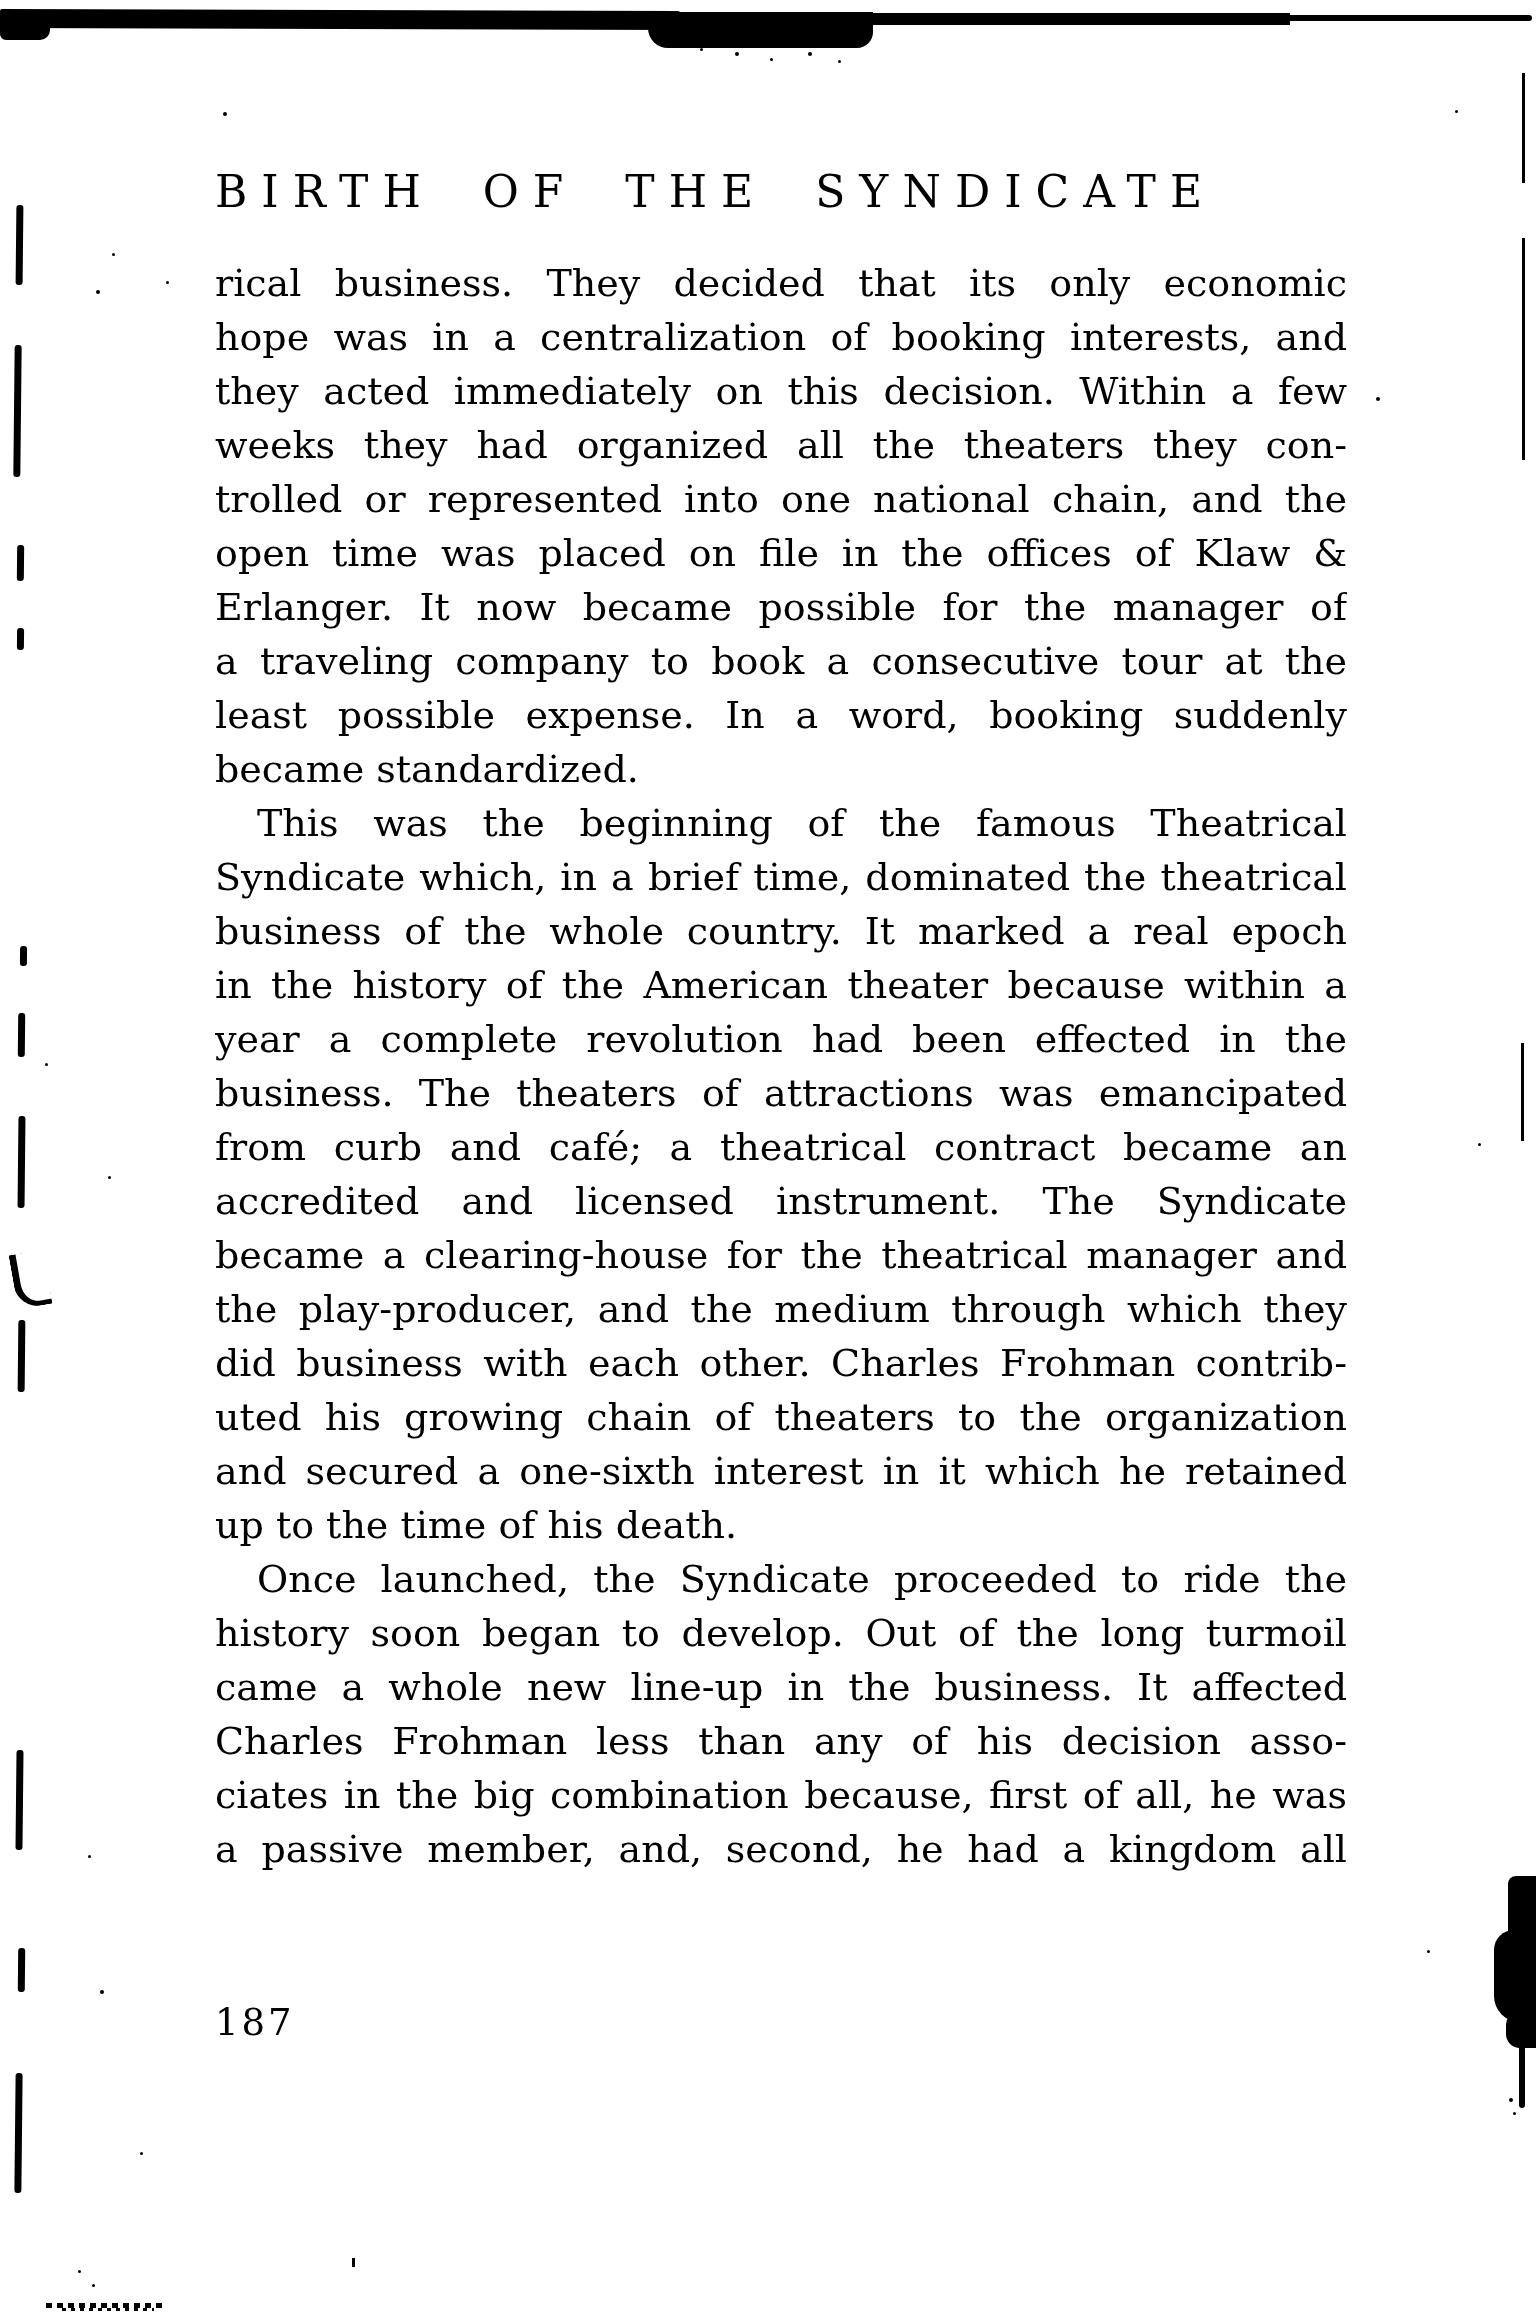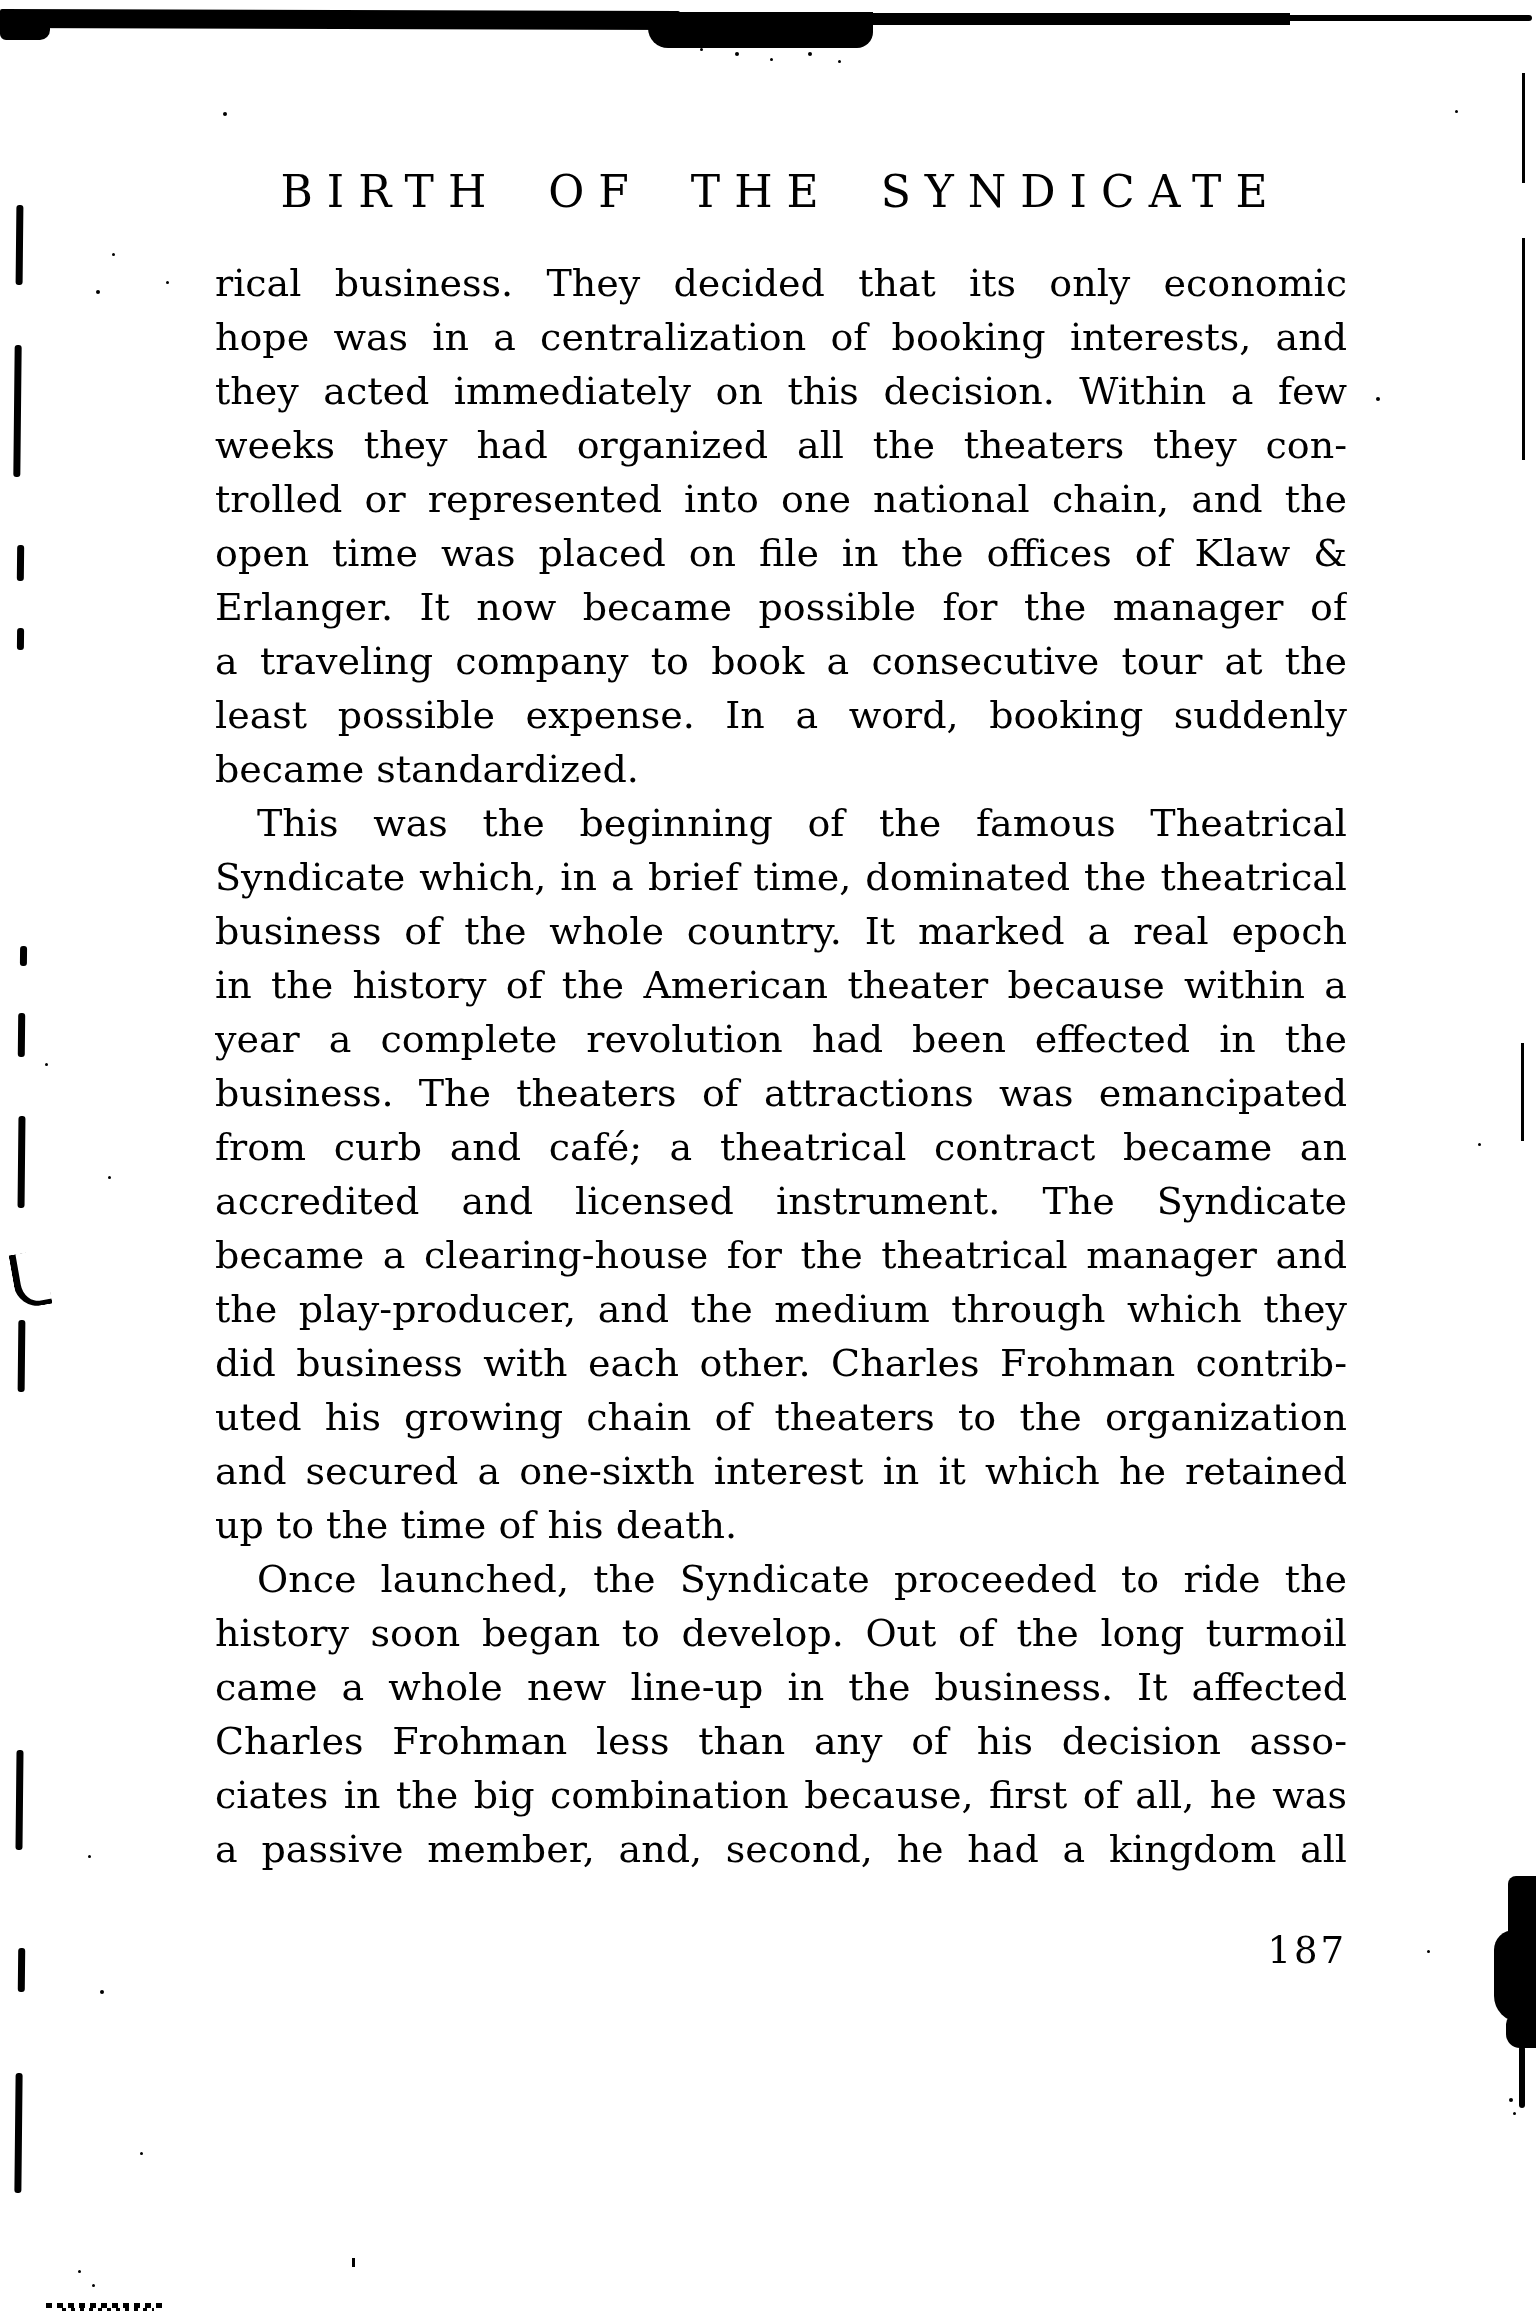--- a/index.html
+++ b/index.html
@@ -5,36 +5,36 @@
   html,body{margin:0;padding:0;background:#ffffff;}
   .page{
     position:relative;width:1536px;height:2314px;background:#ffffff;
     overflow:hidden;color:#000;
     font-family:"DejaVu Serif","Liberation Serif",serif;
   }
   
   .title{
     position:absolute;left:215px;top:166px;width:1132px;margin:0;
     font-size:44px;font-weight:normal;letter-spacing:14px;word-spacing:20px;
-    text-align:center;white-space:nowrap;
+    white-space:nowrap;
   }
   
   .text-block{
     position:absolute;left:215px;top:256px;width:1132px;
     font-size:38px;
   }
   .line{height:54px;line-height:54px;text-align:justify;overflow:hidden;}
   .line::after{content:"";display:inline-block;width:100%;height:0;}
   .line.no-just{text-align:left;}
   .line.no-just::after{content:none;}
   .line.indent{text-indent:42px;}
   .paragraph.section-gap{}
   
   .folio{
-    position:absolute;left:215px;top:1924px;width:1132px;text-align:right;
+    position:absolute;left:215px;top:1996px;width:1132px;text-align:left;
     font-size:37px;letter-spacing:3px;line-height:54px;
     font-feature-settings:"onum" 1;
   }
   
   .art{position:absolute;background:#000;}
   .band-a{left:0;top:10px;width:680px;height:19px;border-radius:2px;transform:rotate(.15deg);}
   .band-a2{left:0;top:12px;width:50px;height:28px;border-radius:0 0 10px 6px;}
   .band-b{left:648px;top:12px;width:225px;height:36px;border-radius:0 0 16px 20px;}
   .band-c{left:860px;top:13px;width:430px;height:12px;}
   .band-d{left:1280px;top:15px;width:252px;height:6px;border-radius:0 3px 3px 0;}

